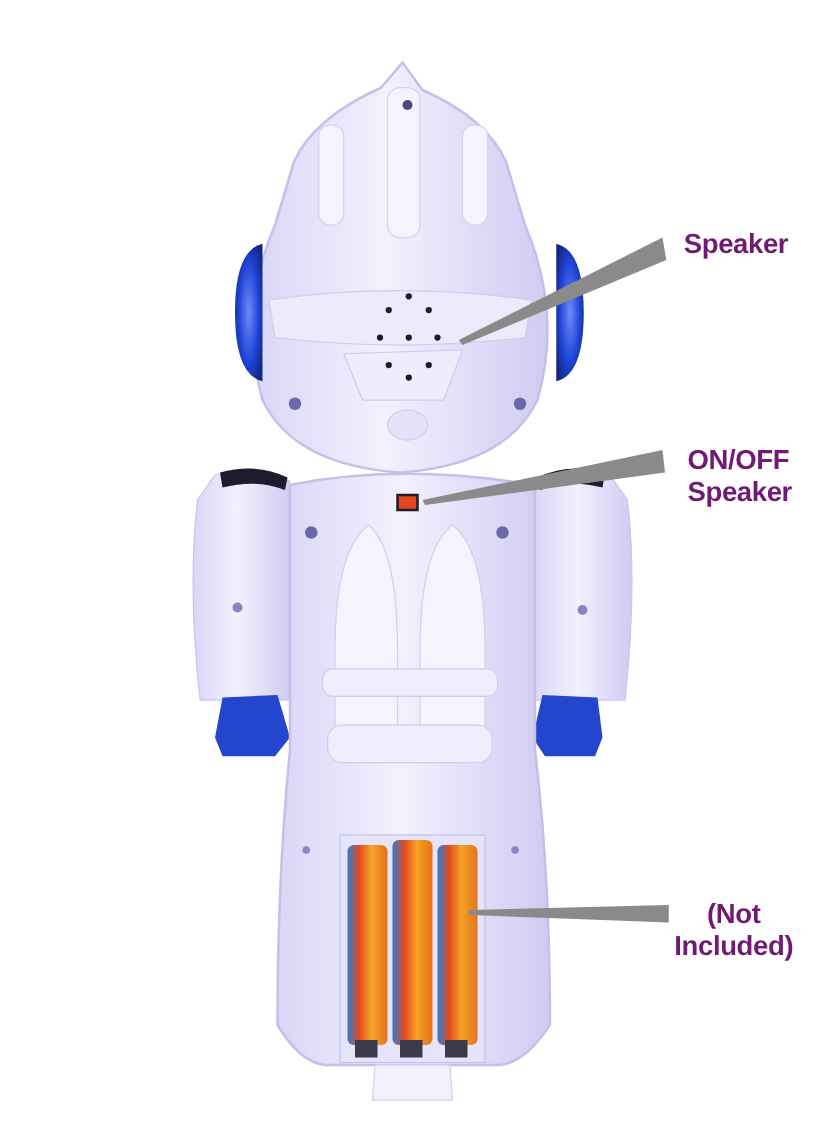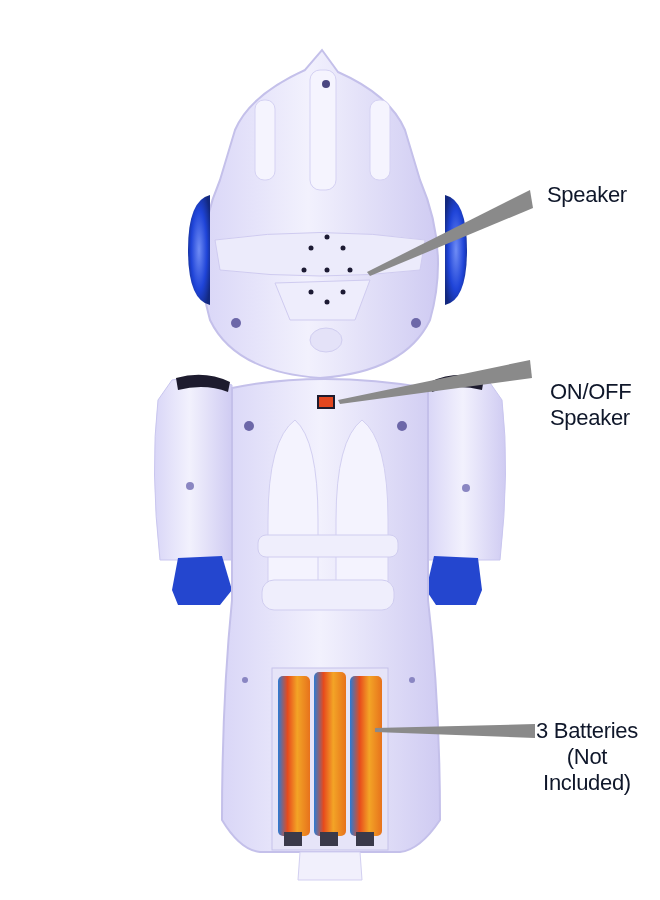--- a/index.html
+++ b/index.html
@@ -1,18 +1,18 @@
 <!DOCTYPE html>
 <html><head>
 <meta charset="utf-8">
 <style>
   html,body{margin:0;padding:0;background:#ffffff;}
   body{width:660px;height:900px;position:relative;overflow:hidden;font-family:"Liberation Sans",sans-serif;}
   .scene{position:absolute;left:0;top:0;width:660px;height:900px;}
-  .label{position:absolute;color:#0f172a;font-size:22px;line-height:26px;letter-spacing:-0.3px;}
+  .label{position:absolute;color:#701a75;font-size:22px;line-height:26px;letter-spacing:-0.3px;font-weight:bold;}
   .label.center{text-align:center;}
 </style>
 </head>
 <body>
 
 <svg class="scene" viewBox="0 0 660 900" xmlns="http://www.w3.org/2000/svg">
   <defs>
     <linearGradient id="bodyG" x1="0" x2="1" y1="0" y2="0">
       <stop offset="0" stop-color="#d9d6f7"></stop>
       <stop offset="0.45" stop-color="#f2f1fd"></stop>
@@ -94,20 +94,19 @@
   </g>
 
   <polygon points="367,272 530,190 533,208 370,276" fill="#8a8a8a"></polygon>
   <polygon points="338,400 530,360 532,378 340,404" fill="#8a8a8a"></polygon>
   <polygon points="375,728 535,724 535,738 375,732" fill="#8a8a8a"></polygon>
 </svg>
 
 <div class="label" style="left:547px;top:182px;">
   <span>Speaker</span>
 </div>
-<div class="label" style="left:550px;top:355px;margin-top:24px;">
+<div class="label" style="left:550px;top:355px;">
   <div>ON/OFF</div>
   <div>Speaker</div>
 </div>
 <div class="label center" style="left:522px;top:718px;width:130px;">
-  <div>3 Batteries</div>
   <div>(Not Included)</div>
 </div>
 
 </body></html>

